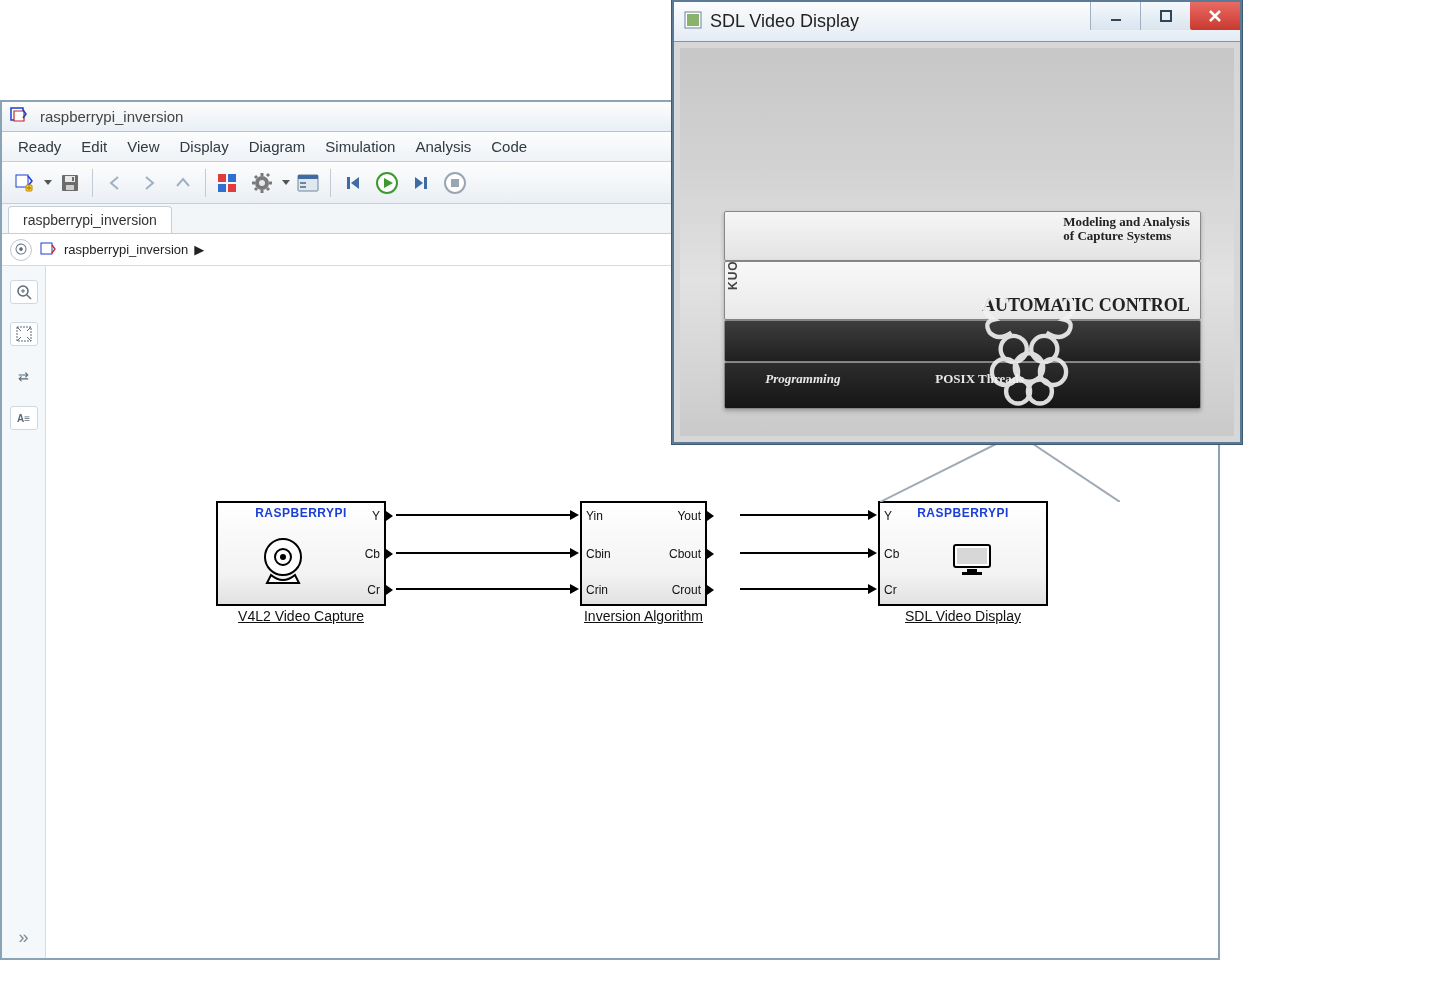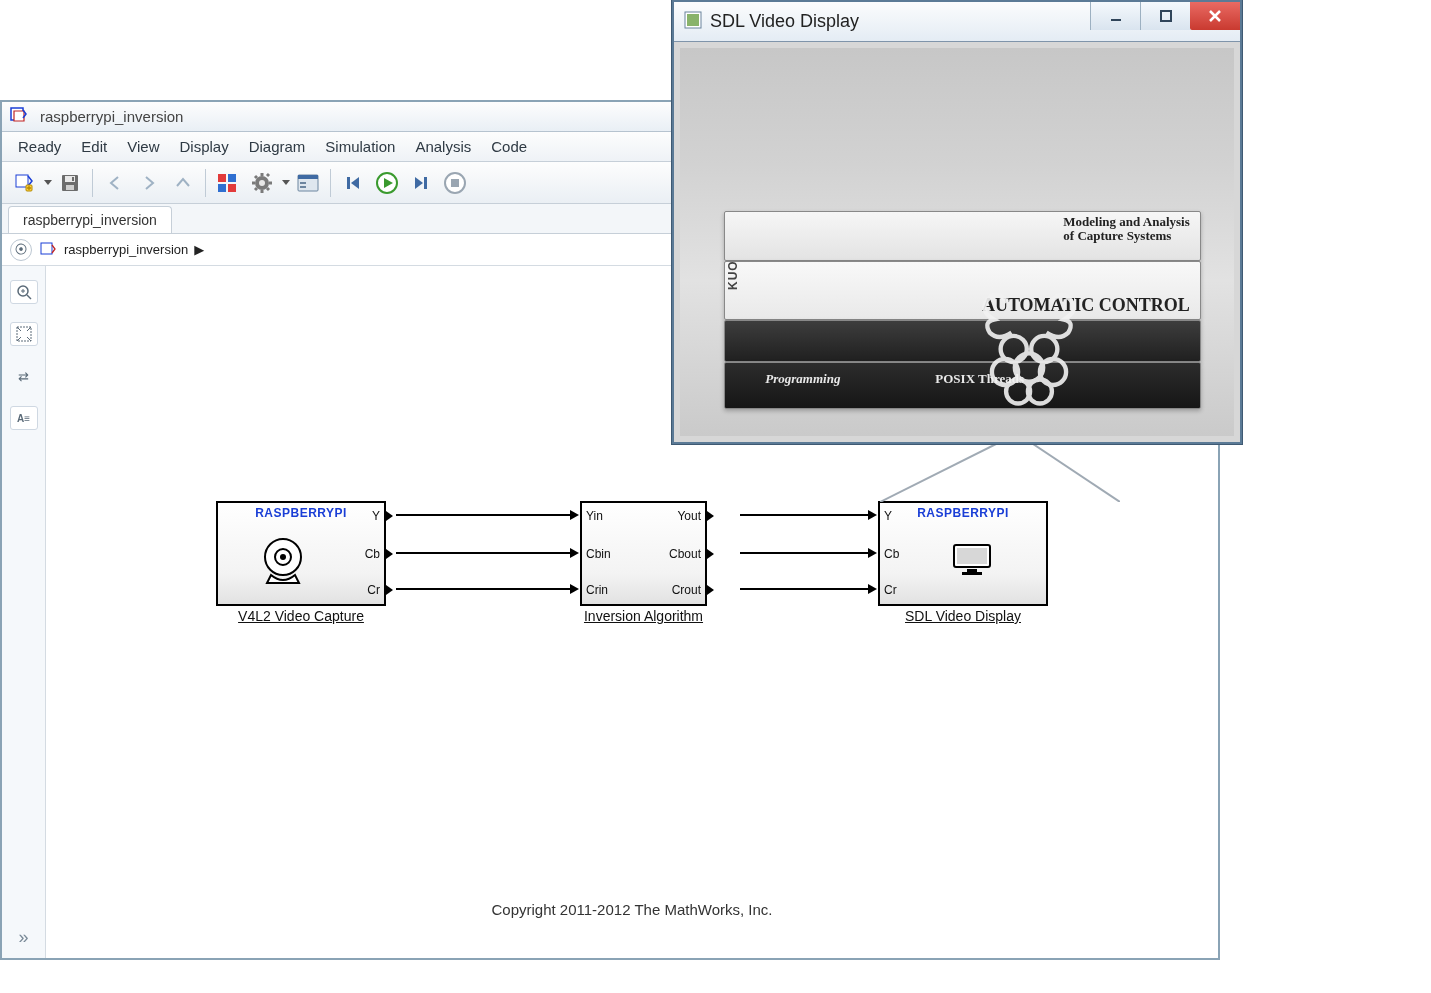--- a/index.html
+++ b/index.html
@@ -289,21 +289,20 @@
           <svg width="40" height="34">
               <rect x="2" y="2" width="36" height="22" rx="2" fill="#fff" stroke="#000" stroke-width="2"></rect>
               <rect x="5" y="5" width="30" height="16" fill="#d7d7d7"></rect>
               <rect x="15" y="26" width="10" height="3" fill="#000"></rect>
               <rect x="10" y="29" width="20" height="3" fill="#000"></rect>
             </svg>
         </div>
         <div class="block-label">SDL Video Display</div>
       </div>
 
-      <div class="copyright">Copyright 2011-2012 The MathWorks, Inc.</div>
     </div>
   </div>
 
 </div>
 
 <div class="connector">
   <svg viewBox="0 0 240 60" preserveAspectRatio="none">
     <path d="M0 60 L120 0" stroke="#a0aab4" stroke-width="2" fill="none"></path>
     <path d="M240 60 L150 0" stroke="#a0aab4" stroke-width="2" fill="none"></path>
   </svg>

